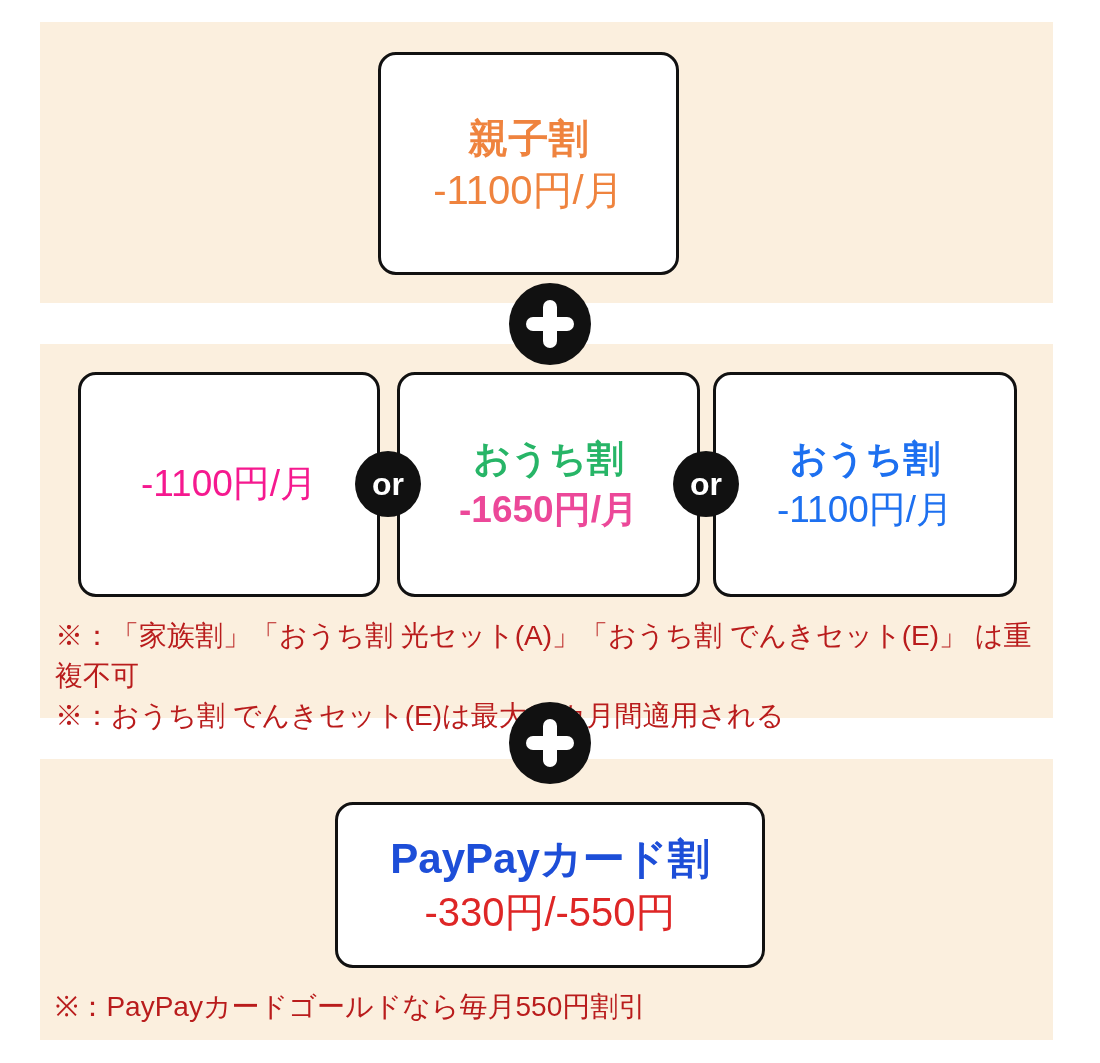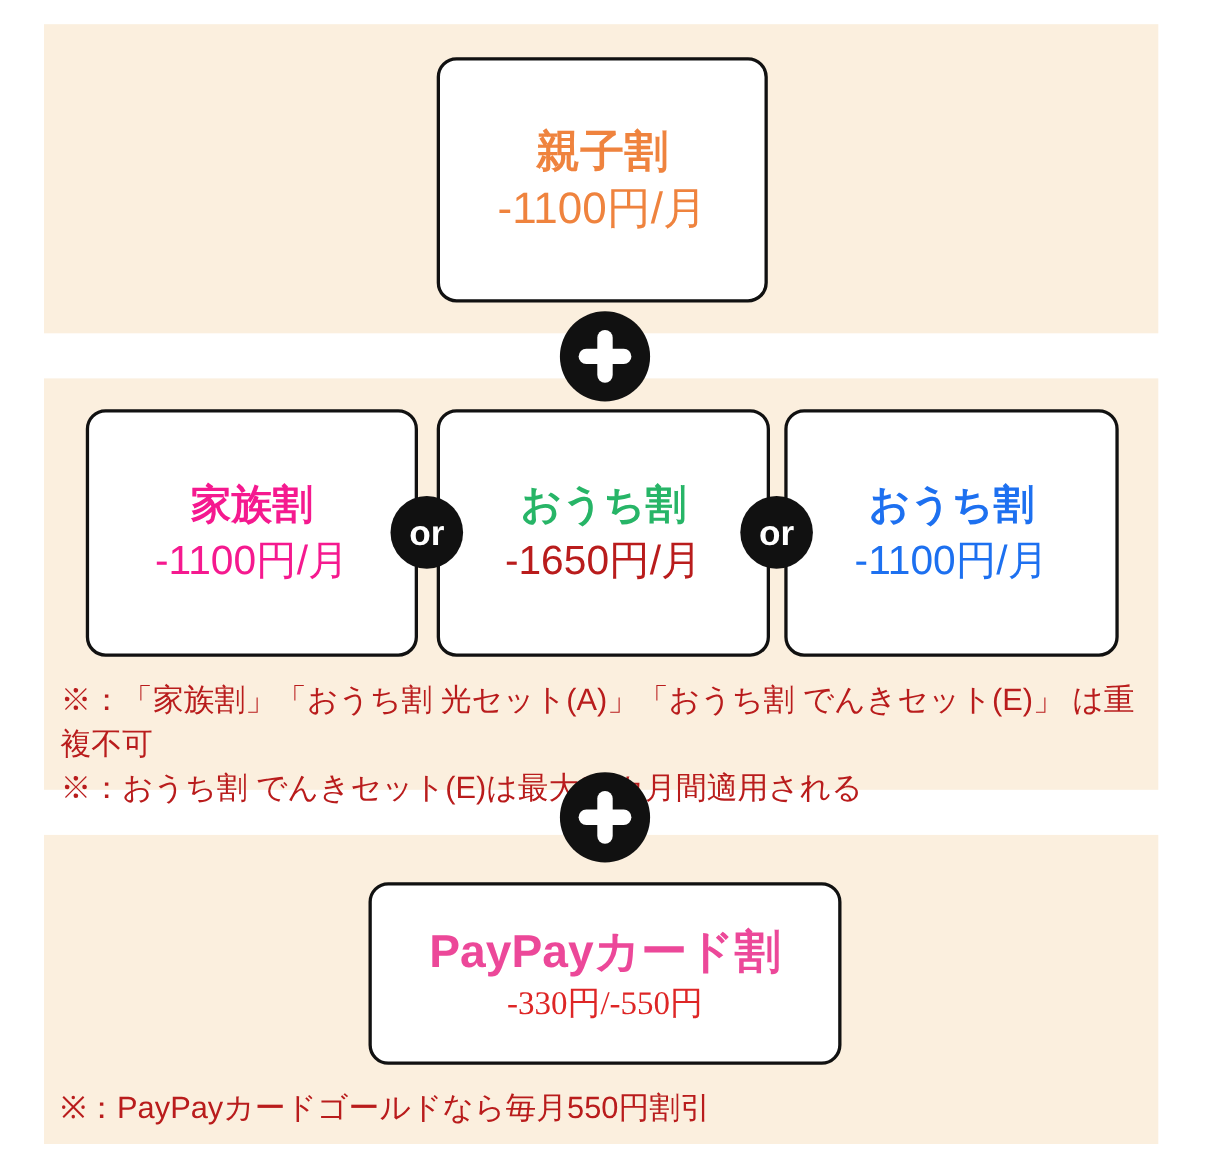--- a/index.html
+++ b/index.html
@@ -26,33 +26,33 @@
     border: 3px solid #111111;
     border-radius: 18px;
     box-sizing: border-box;
     display: flex;
     flex-direction: column;
     align-items: center;
     justify-content: center;
     text-align: center;
   }
   .card-title { font-weight: bold; }
-  .card1 { left: 357px; top: 30px; width: 301px; height: 223px; }
+  .card1 { left: 338px; top: 30px; width: 301px; height: 223px; }
   .card1 .card-title { font-size: 40px; line-height: 1.3; }
   .card1 .card-price { font-size: 40px; line-height: 1.3; }
 
   .card2a { left: 38px;  top: 28px; width: 302px; height: 225px; }
   .card2b { left: 357px; top: 28px; width: 303px; height: 225px; }
   .card2c { left: 673px; top: 28px; width: 304px; height: 225px; }
   .band2 .card-title { font-size: 37px; line-height: 1.36; }
   .band2 .card-price { font-size: 37px; line-height: 1.36; }
 
   .card3 { left: 295px; top: 43px; width: 430px; height: 166px; }
   .card3 .card-title { font-size: 42px; line-height: 1.3; }
-  .card3 .card-price { font-size: 30px; line-height: 1.3; font-family: Liberation Serif, serif; }
+  .card3 .card-price { font-size: 40px; line-height: 1.3; }
 
   .plus-circle {
     position: absolute;
     width: 82px; height: 82px;
     left: 509px;
     background: #111111;
     border-radius: 50%;
     z-index: 5;
   }
   .plus-circle.p1 { top: 283px; }
@@ -103,33 +103,32 @@
     <div class="card card1">
       <div class="card-title" style="color: rgb(239, 131, 62);">親子割</div>
       <div class="card-price" style="color: rgb(239, 131, 62);">-1100円/月</div>
     </div>
   </section>
 
   <div class="plus-circle p1"></div>
 
   <section class="band band2">
     <div class="card card2a">
-      <div class="card-title" style="color: rgb(245, 25, 143);">家族割</div>
       <div class="card-price" style="color: rgb(245, 25, 143);">-1100円/月</div>
     </div>
 
     <div class="or-circle or1">
       <span>or</span>
     </div>
 
     <div class="card card2b">
       <div class="card-title" style="color: rgb(39, 181, 103);">
         <div>おうち割</div>
       </div>
-      <div class="card-price" style="color: #b91c1c;">-1650円/月</div>
+      <div class="card-price" style="color: #ec4899; font-weight: bold;">-1650円/月</div>
     </div>
 
     <div class="or-circle or2">
       <span>or</span>
     </div>
 
     <div class="card card2c">
       <div class="card-title" style="color: rgb(29, 112, 240);">
         <div>おうち割</div>
       </div>
@@ -139,21 +138,21 @@
     <div class="notes">
       <div>※：「家族割」「おうち割 光セット(A)」「おうち割 でんきセット(E)」 は重複不可</div>
       <div>※：おうち割 でんきセット(E)は最大24カ月間適用される</div>
     </div>
   </section>
 
   <div class="plus-circle p2"></div>
 
   <section class="band band3">
     <div class="card card3">
-      <div class="card-title" style="color: #ec4899;">PayPayカード割</div>
+      <div class="card-title" style="color: #1d4ed8;">PayPayカード割</div>
       <div class="card-price" style="color: rgb(222, 38, 38);">-330円/-550円</div>
     </div>
     <div class="notes">
       <div>※：PayPayカードゴールドなら毎月550円割引</div>
     </div>
   </section>
 
 </div>
 
 </body></html>

